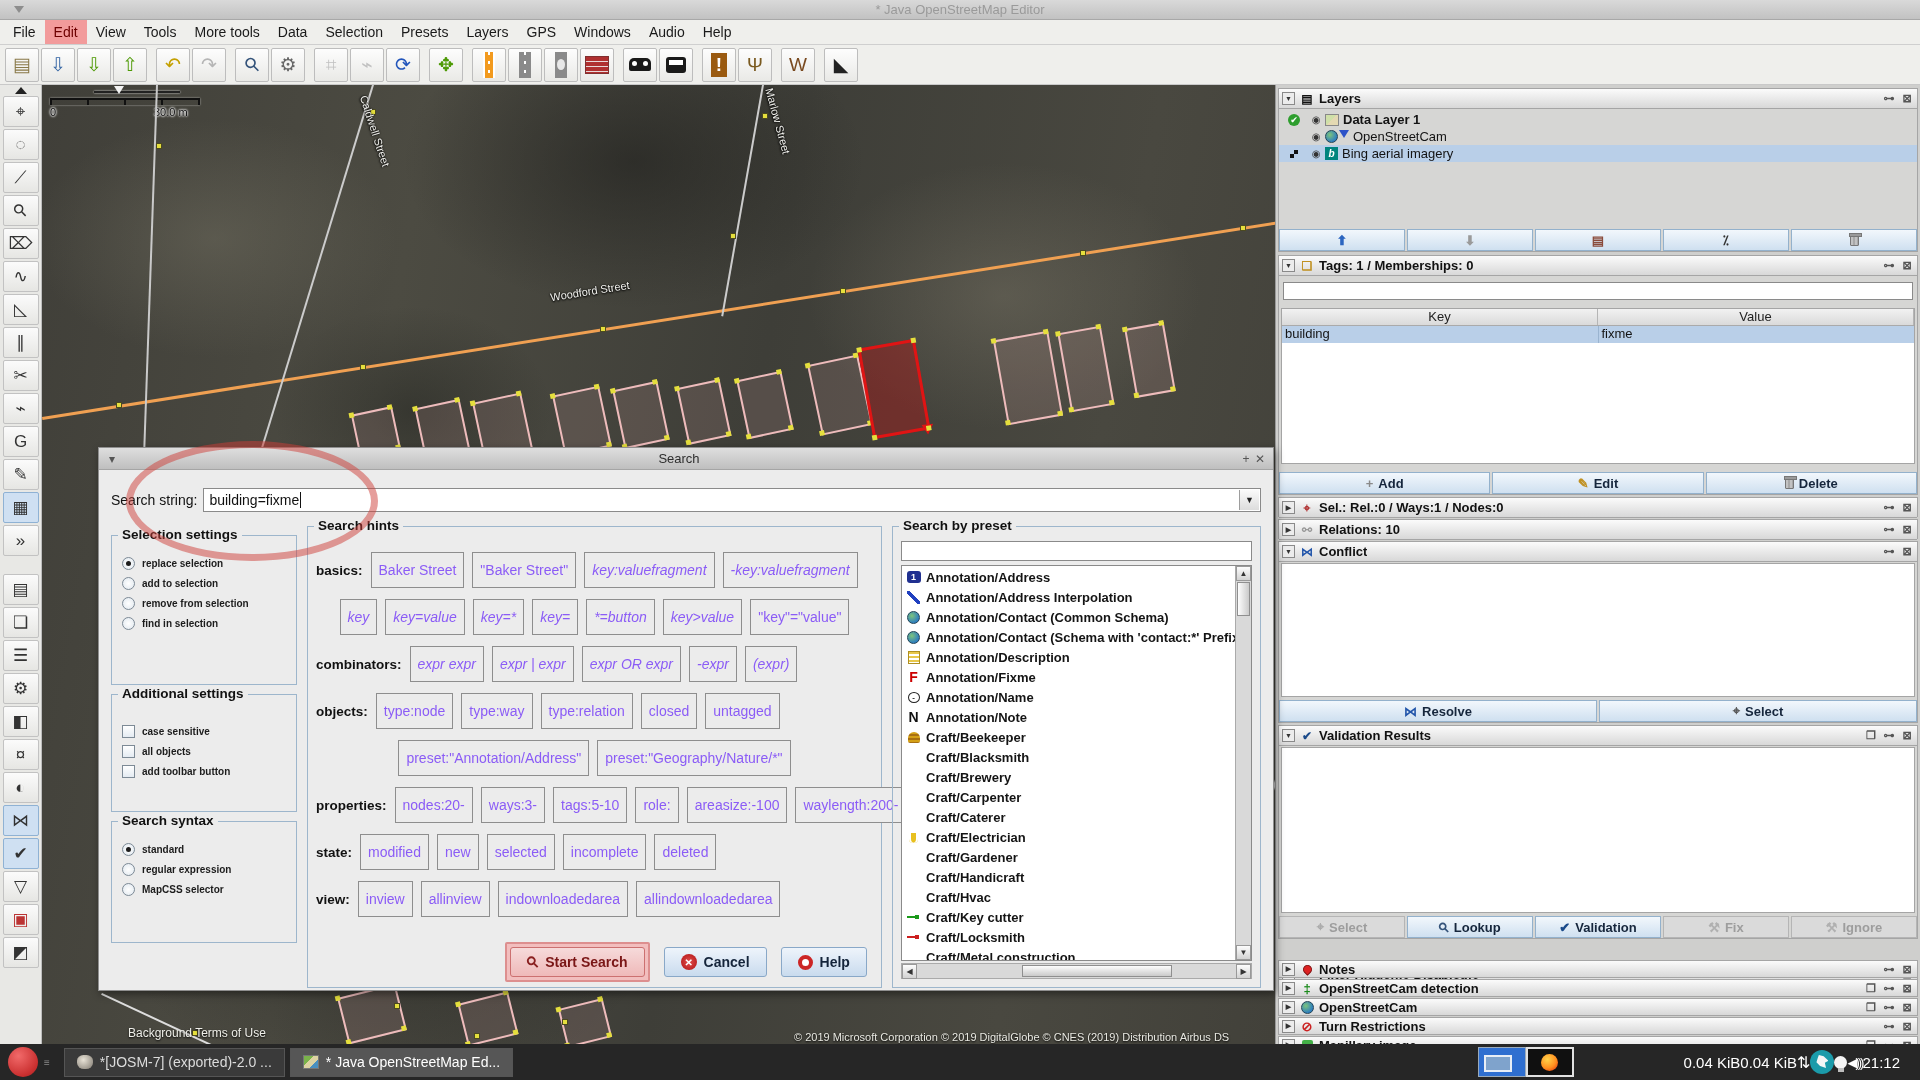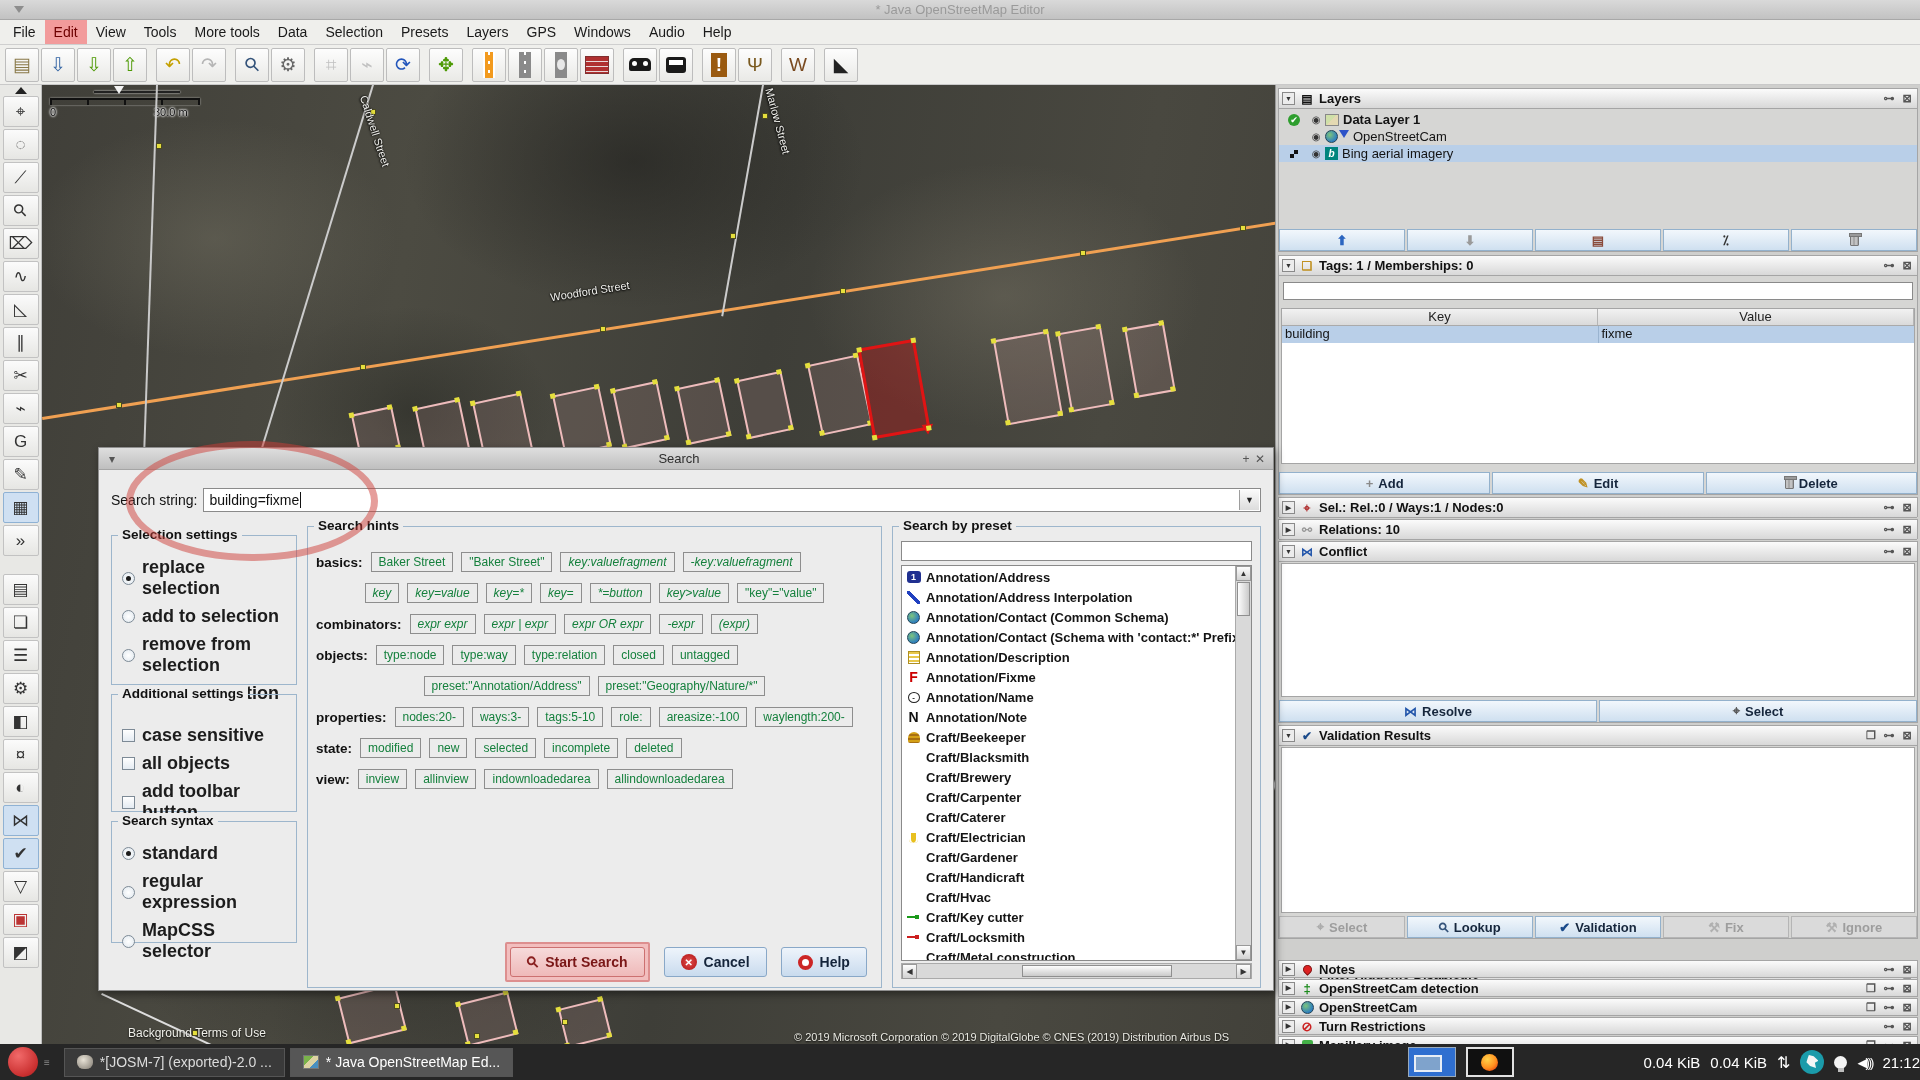--- a/index.html
+++ b/index.html
@@ -95,31 +95,31 @@
   #search-combo .caret { width:1px; height:16px; background:#111; margin-left:1px; }
   #combo-arrow { position:absolute; right:1px; top:1px; bottom:1px; width:20px;
     background:linear-gradient(#fafafa,#dcdcdc); border-left:1px solid #9d9d9d;
     display:flex; align-items:center; justify-content:center; font-size:9px; color:#222; }
   #sd-columns { display:flex; gap:10px; align-items:flex-start; }
   .group { border:1px solid #9db6cc; position:relative; padding:14px 8px 8px 8px; }
   .gtitle { position:absolute; top:-9px; left:6px; background:#ececec; padding:0 4px;
     font-weight:bold; font-size:13.5px; color:#111; white-space:nowrap; }
   #col-left { width:186px; display:flex; flex-direction:column; }
   #col-left .group { margin-top:9px; }
-  .opt-row { display:flex; align-items:center; margin:7px 2px; font-size:18px; font-weight:bold; color:#1c1c1c; }
+  .opt-row { display:flex; align-items:center; margin:7px 2px; font-size:10px; font-weight:bold; color:#1c1c1c; }
   .radio { width:13px; height:13px; border-radius:50%; border:1px solid #7d8a96;
     background:radial-gradient(#ffffff,#dfe7ee); margin-right:7px; position:relative; flex:0 0 auto;}
   .radio.sel::after { content:""; position:absolute; left:3px; top:3px; width:5px; height:5px; border-radius:50%; background:#1c1c1c; }
   .checkbox { width:13px; height:13px; border:1px solid #7d8a96; background:linear-gradient(#fff,#e4ebf2); margin-right:7px; flex:0 0 auto;}
   #col-mid { width:575px; }
   #hints-group { height:462px; }
   .hint-row { display:flex; align-items:center; gap:8px; margin:11px 0; flex-wrap:nowrap; }
   .hint-row.center { justify-content:center; }
   .hint-label { font-weight:bold; font-size:13.5px; color:#111; white-space:nowrap; }
-  .chip { border:1px solid #8e8e8e; padding:2px 7px; font-size:12px; color:#15803d; white-space:nowrap; background:#ececec; }
+  .chip { border:1px solid #8e8e8e; padding:9px 7px; font-size:14px; color:#8b5cf6; white-space:nowrap; background:#ececec; }
   .chip.it { font-style:italic; }
   #col-right { flex:1; }
   #preset-group { height:462px; display:flex; flex-direction:column; }
   #preset-filter { height:20px; background:#fff; border:1px solid #8a8a8a; margin-bottom:4px; }
   #preset-listwrap { position:relative; flex:1; border:1px solid #8a8a8a; background:#fff; overflow:hidden; }
   #preset-list { position:absolute; left:0; top:0; right:16px; bottom:0; overflow:hidden; padding:1px 0; }
   .preset-item { display:flex; align-items:center; height:20px; padding:0 3px; font-size:13px; font-weight:bold; color:#141414; white-space:nowrap; }
   .pi-ic { width:17px; height:15px; margin-right:4px; display:flex; align-items:center; justify-content:center; flex:0 0 auto; font-size:12px; }
   .vsb { position:absolute; right:0; top:0; bottom:0; width:16px; background:#d9d9d9; border-left:1px solid #aaa; }
   .vsb .btn, .hsb .btn { position:absolute; width:15px; height:15px; background:linear-gradient(#fcfcfc,#d2d2d2);
@@ -200,21 +200,21 @@
   #taskbar { position:absolute; left:0; top:1044px; width:1920px; height:36px; background:#262626; z-index:100;
     display:flex; align-items:center; }
   #tb-launcher { width:30px; height:30px; border-radius:50%; margin:0 6px 0 8px;
     background:radial-gradient(circle at 35% 30%, #f26a6a, #c92f2f 70%, #9a1f1f); flex:0 0 auto;}
   #tb-menu-lines { color:#8a8a8a; font-size:10px; margin-right:14px; }
   .task-btn { height:29px; display:flex; align-items:center; gap:7px; padding:0 12px; margin-right:5px;
     background:#3a3a3a; border:1px solid #555; color:#dcdcdc; font-size:14px; max-width:250px; white-space:nowrap; }
   .task-btn.active { background:#565656; color:#fff; }
   .ic-gimp { width:16px; height:14px; background:radial-gradient(circle at 40% 35%, #e8e2d6, #9a948a 75%); border-radius:40% 40% 45% 45%; }
   .ic-josm { width:16px; height:14px; background:linear-gradient(135deg,#7ab34a 0 38%,#ddd3a2 38% 66%,#4a90c0 66%); border:1px solid #777; }
-  #tray { margin-left:auto; display:flex; align-items:center; gap:10px; padding-right:0; color:#fff; font-size:15px; }
+  #tray { margin-left:auto; display:flex; align-items:center; padding-right:20px; color:#fff; font-size:15px; }
   .ws-btn { width:48px; height:30px; border:1px solid #9ab; position:relative; }
   .ws-btn.b1 { background:#2f6fd0; }
   .ws-btn.b1::after { content:""; position:absolute; left:5px; bottom:4px; width:24px; height:13px; border:2px solid #e8eef6; background:#7fa3cc; }
   .ws-btn.b2 { background:#101010; border:2px solid #e2e2e2; display:flex; align-items:center; justify-content:center; }
   .ic-firefox { width:17px; height:17px; border-radius:50%; background:radial-gradient(circle at 38% 32%, #ffd24a, #ff8f1f 55%, #e8450f 85%); }
   .ic-updown { font-size:16px; }
   .ic-teal { width:24px; height:24px; border-radius:50%; background:#1b9baa; position:relative; }
   .ic-teal::after { content:""; position:absolute; left:6px; top:5px; width:12px; height:13px; background:#f4f6f6;
     clip-path:polygon(20% 0, 60% 10%, 100% 45%, 70% 60%, 80% 100%, 30% 85%, 0 55%, 10% 25%); }
   .ic-bulb { width:13px; height:13px; border-radius:50%; background:#f4f4f4; position:relative; }

